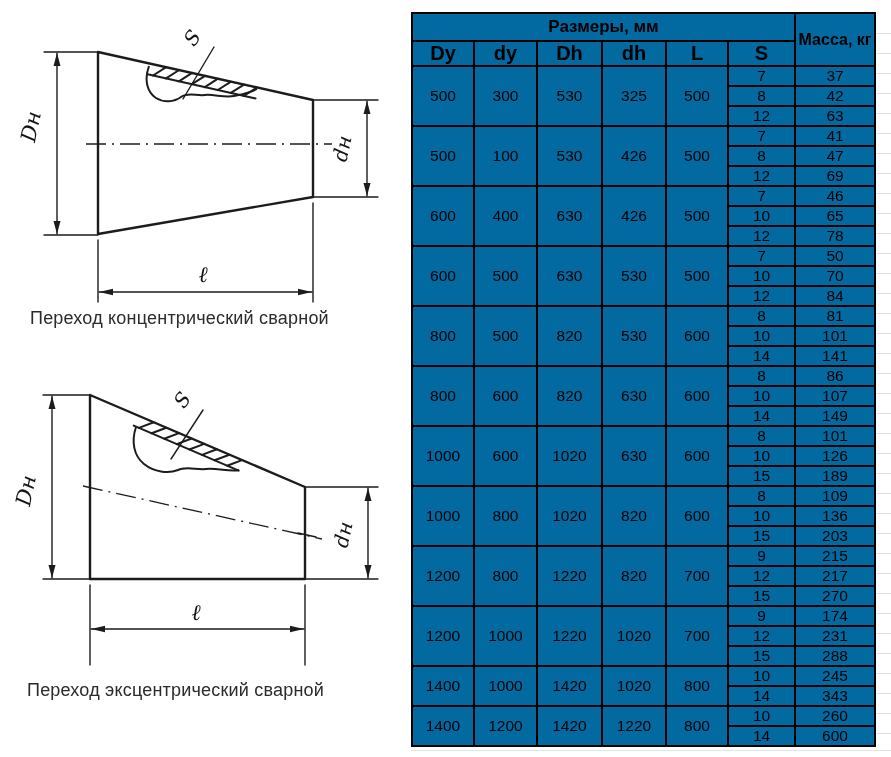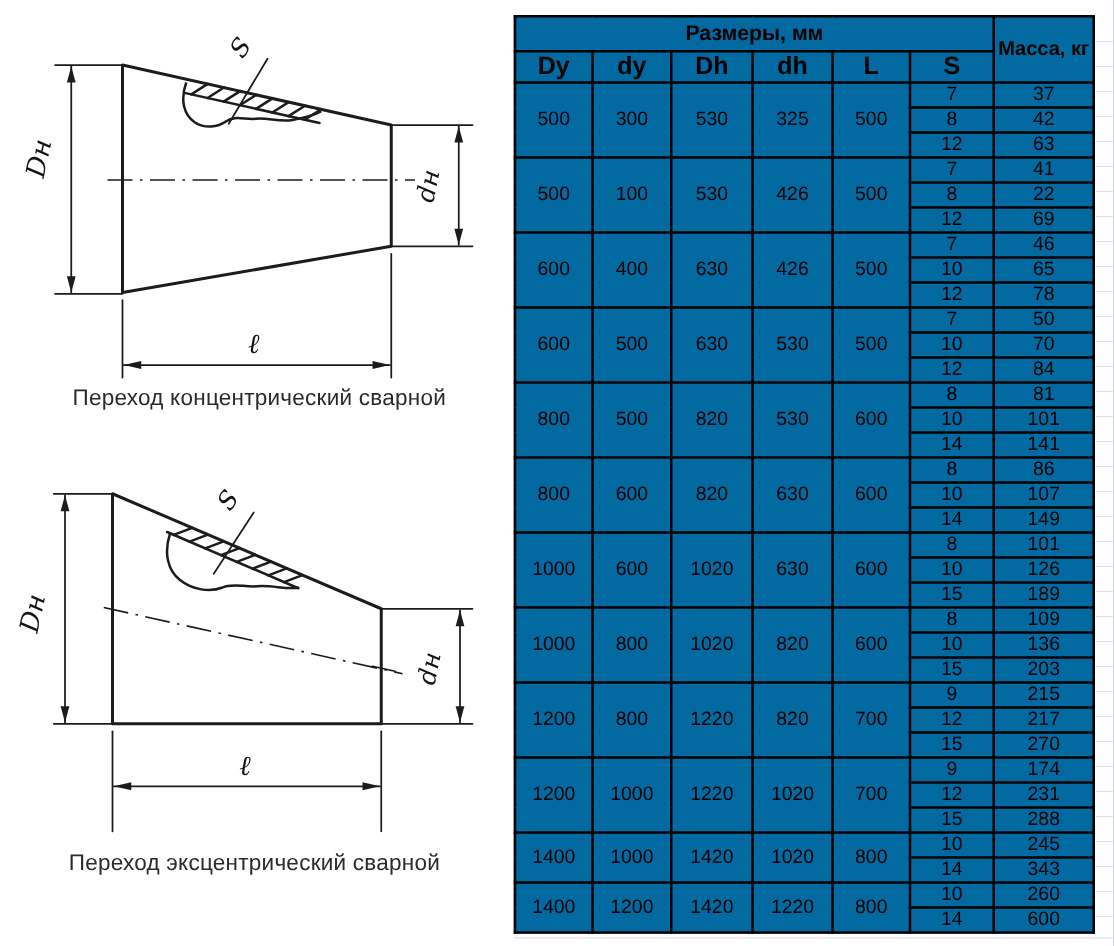--- a/index.html
+++ b/index.html
@@ -12,21 +12,21 @@
   .drawings-svg { position:absolute; left:0; top:0; }
   .outline  { fill:none; stroke:#1c1c1c; stroke-width:2.4; stroke-linejoin:round; stroke-linecap:round; }
   .thin     { fill:none; stroke:#1c1c1c; stroke-width:1.4; stroke-linecap:round; }
   .hatch    { fill:none; stroke:#1c1c1c; stroke-width:2; stroke-linecap:round; }
   .blob     { fill:#ffffff; stroke:#1c1c1c; stroke-width:2; stroke-linejoin:round; }
   .axis     { fill:none; stroke:#1c1c1c; stroke-width:1.3; stroke-dasharray:20 6 2 6; }
   .arrow    { fill:#1c1c1c; stroke:none; }
   .dim-text { font-family:"DejaVu Serif", serif; font-style:italic; fill:#141414; }
   .caption {
     position:absolute; width:380px; font-size:18px; letter-spacing:0.2px;
-    color:#2b2b2b; white-space:nowrap;margin-left:28px;
+    color:#2b2b2b; white-space:nowrap;
   }
   .caption-1 { left:30px; top:308px; }
   .caption-2 { left:27px; top:680px; }
 
   
   .size-table-wrap { position:absolute; left:411px; top:12px; }
   table.size-table { border-collapse:collapse; table-layout:fixed; background:#0369a1; }
   table.size-table th, table.size-table td {
     border:2px solid #000; padding:0; text-align:center; vertical-align:middle;
     font-family:"Liberation Sans", sans-serif;
@@ -203,21 +203,21 @@
           <td rowspan="3">500</td>
           <td rowspan="3">100</td>
           <td rowspan="3">530</td>
           <td rowspan="3">426</td>
           <td rowspan="3">500</td>
           <td>7</td>
           <td>41</td>
         </tr>
         <tr>
           <td>8</td>
-          <td>22</td>
+          <td>47</td>
         </tr>
         <tr>
           <td>12</td>
           <td>69</td>
         </tr>
         <tr>
           <td rowspan="3">600</td>
           <td rowspan="3">400</td>
           <td rowspan="3">630</td>
           <td rowspan="3">426</td>

